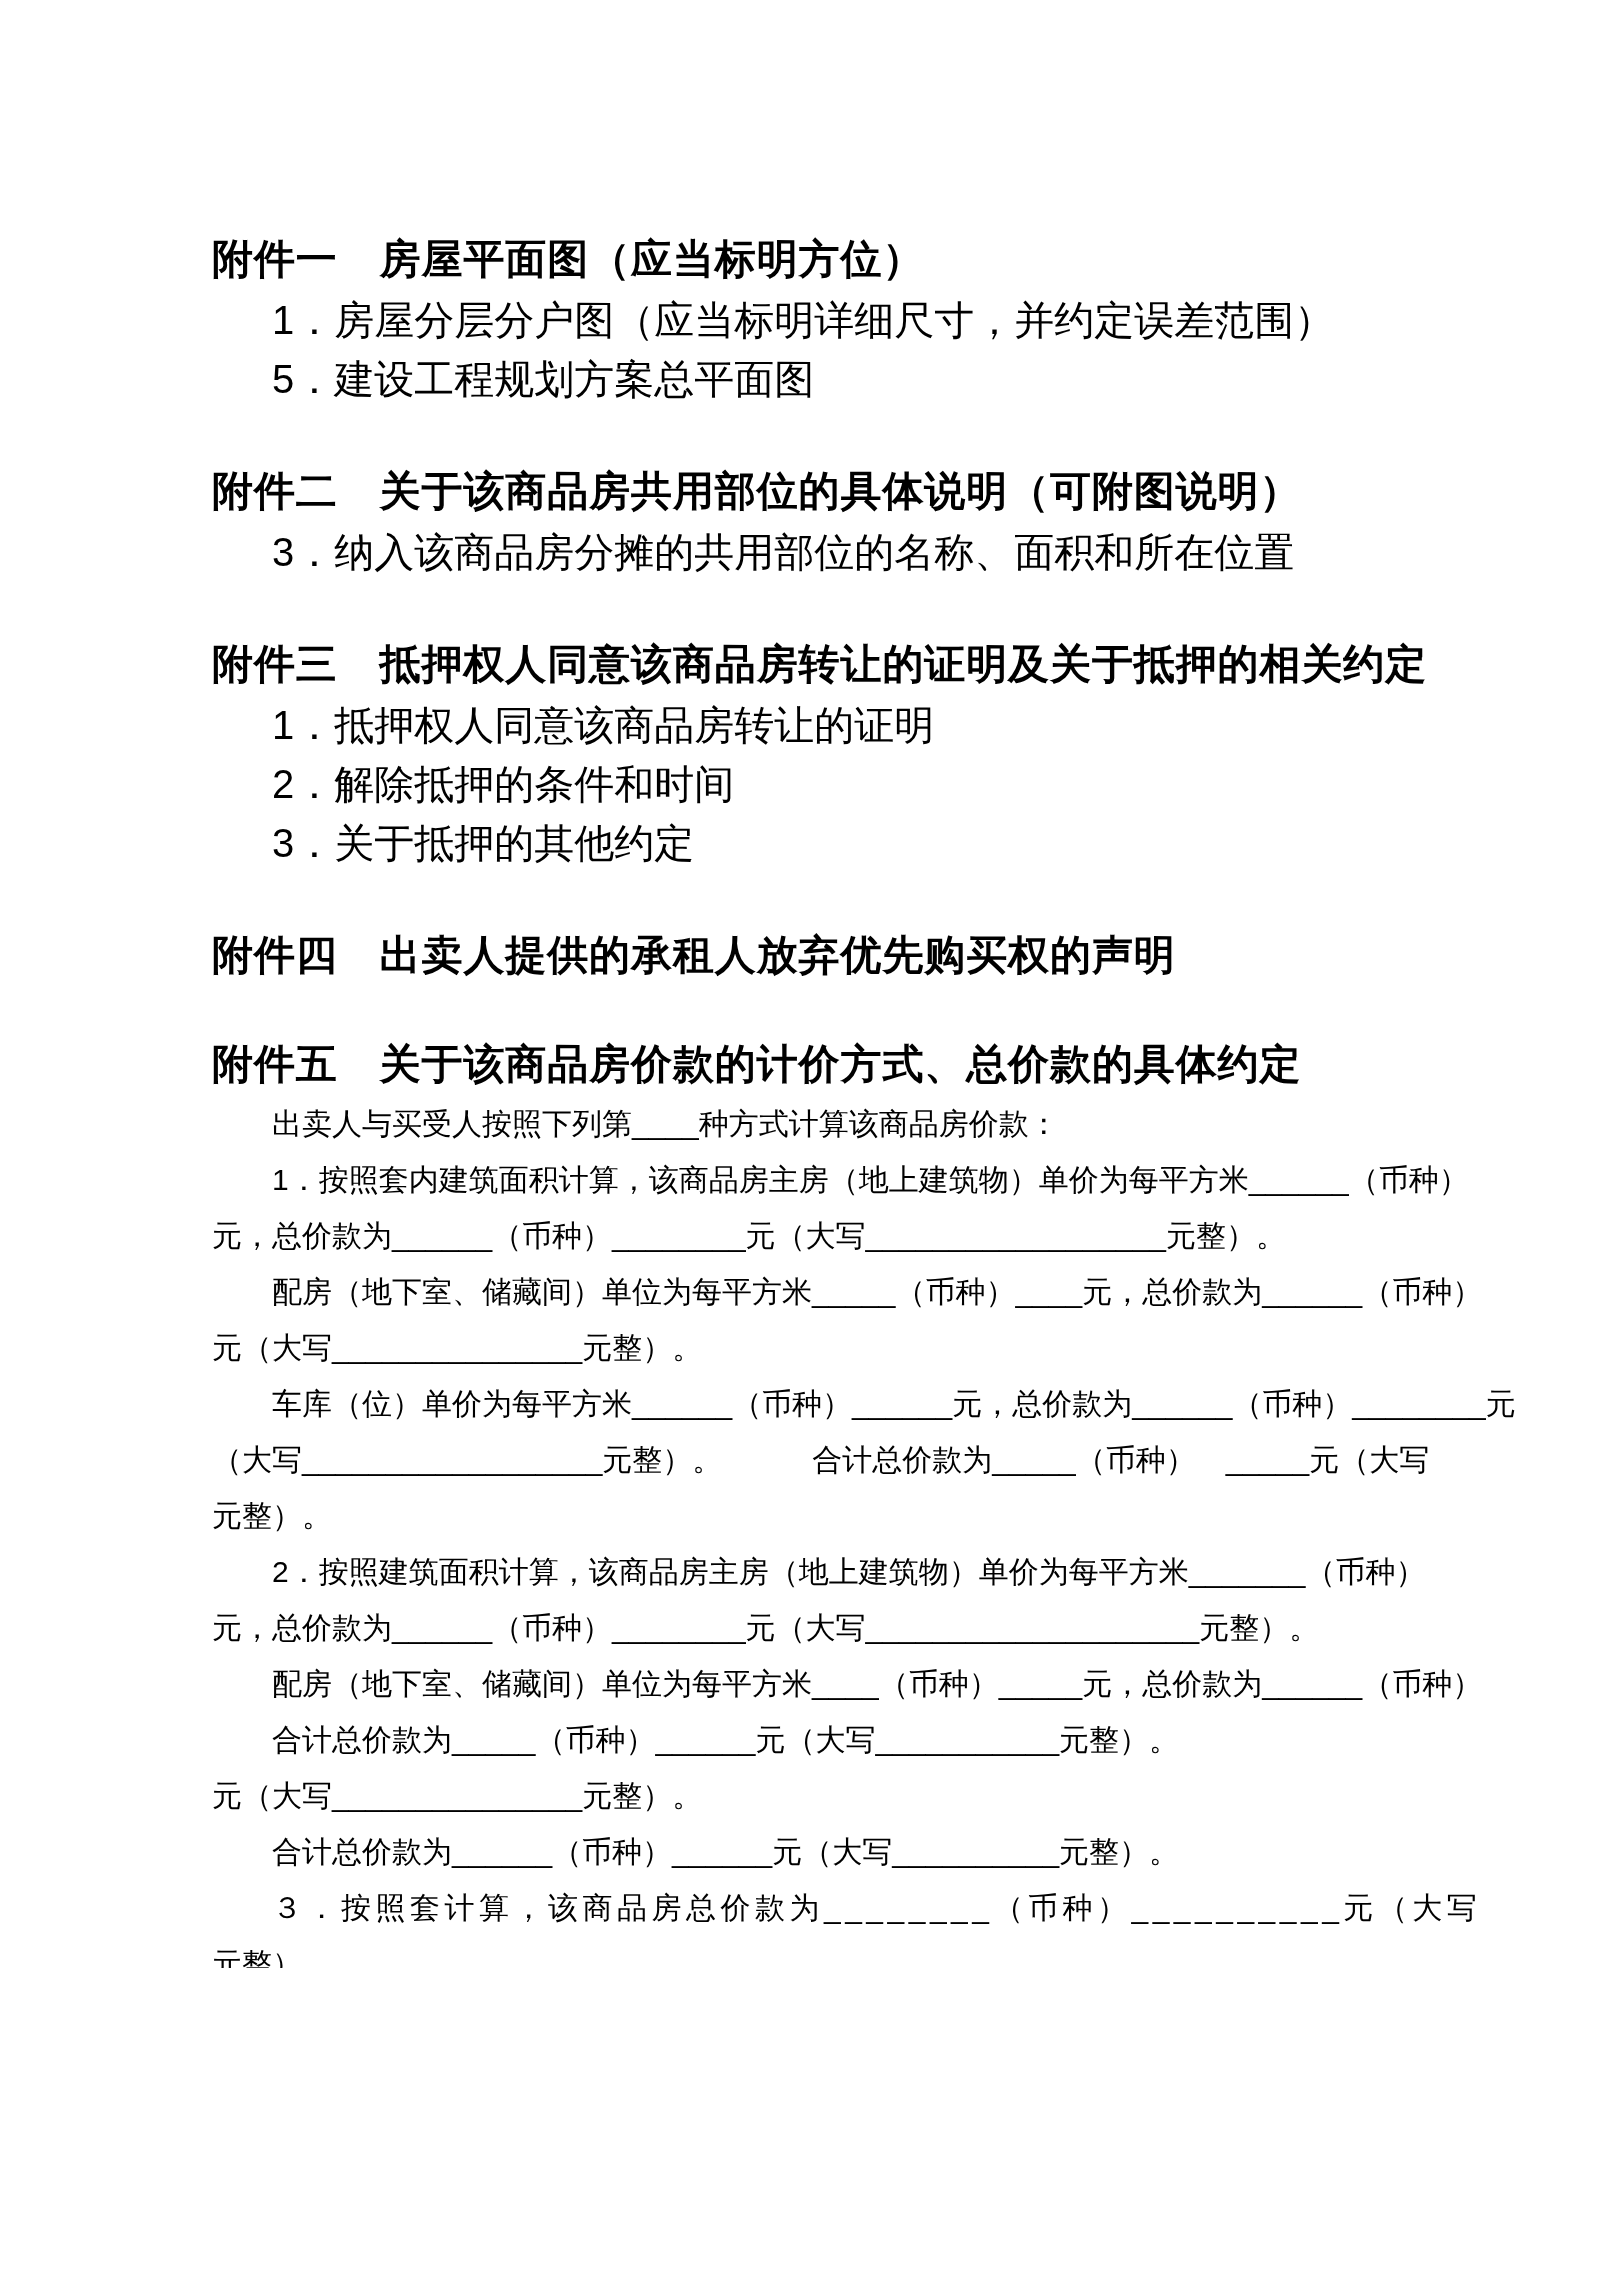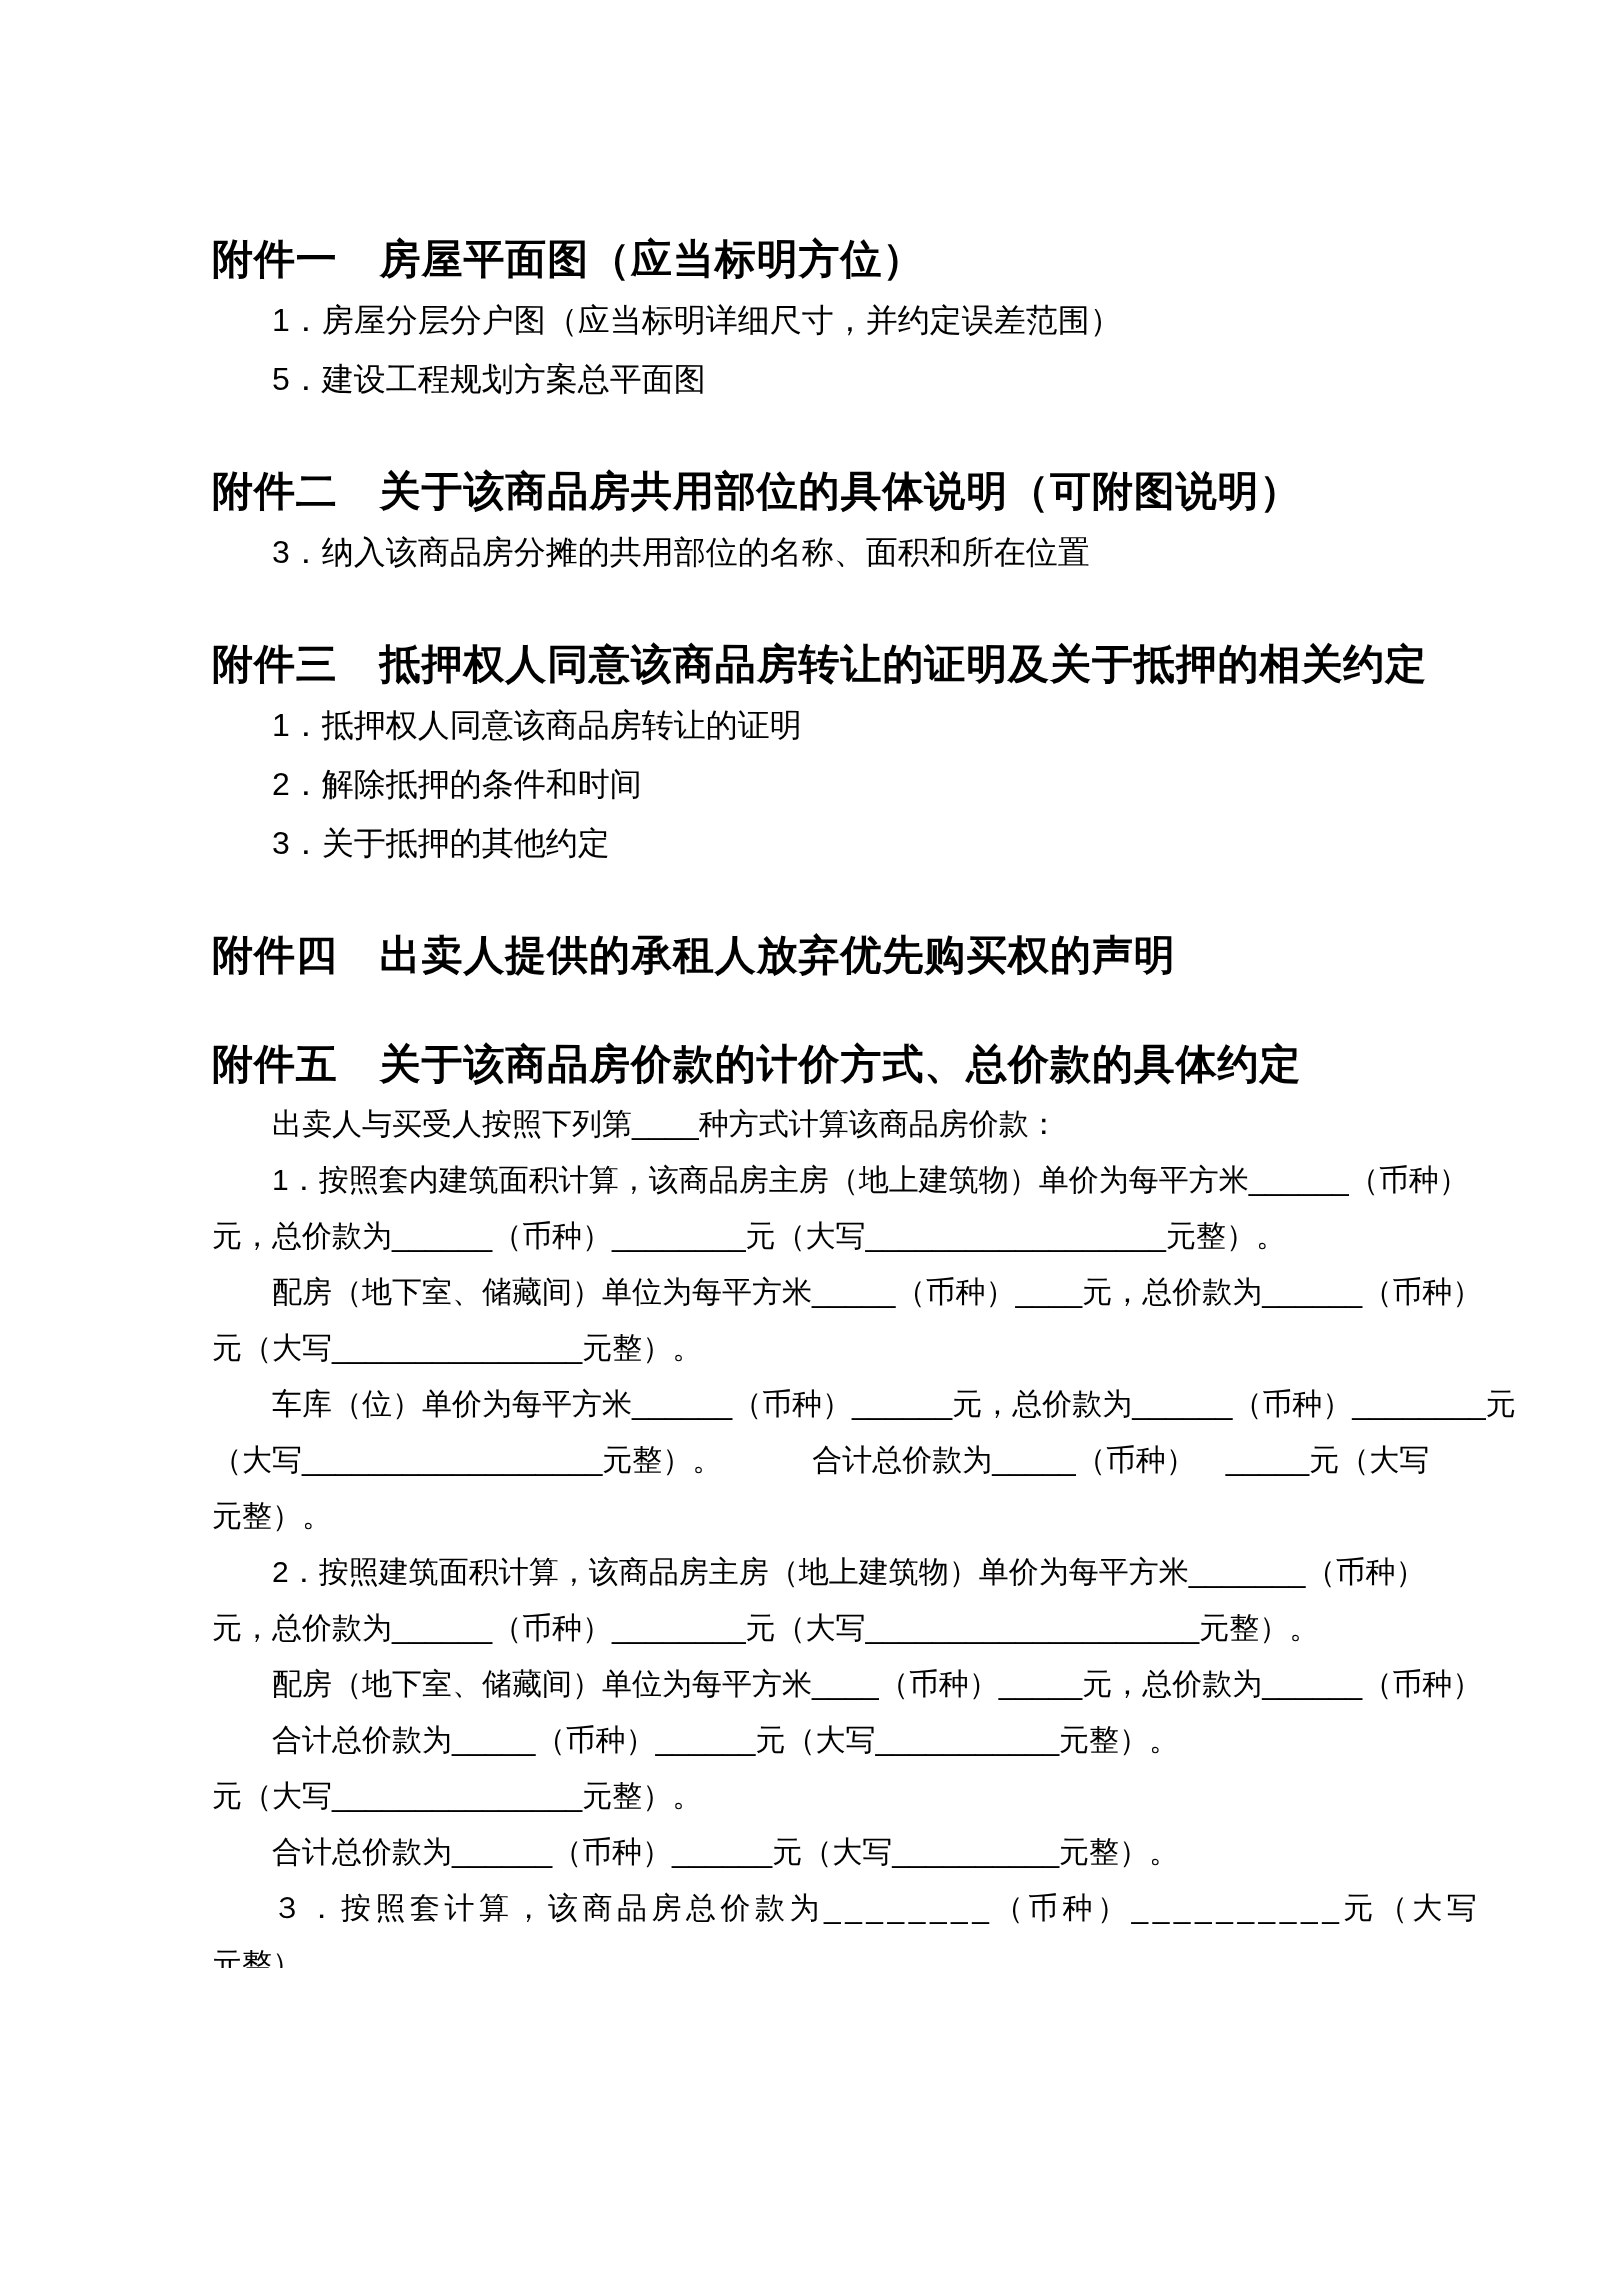--- a/index.html
+++ b/index.html
@@ -22,21 +22,21 @@
     margin: 0;
     font-size: 41px;
     font-weight: bold;
     line-height: 64px;
     letter-spacing: 0.9px;
     white-space: nowrap;
   }
   .mt55 { margin-top: 50px; }
   .mt50 { margin-top: 45px; }
   .item {
-    font-size: 32px;
+    font-size: 40px;
     line-height: 59px;
     padding-left: 60px;
     white-space: nowrap;
     font-weight: 500;
   }
   .bl {
     font-size: 30px;
     line-height: 56px;
     white-space: nowrap;
     font-weight: 500;

